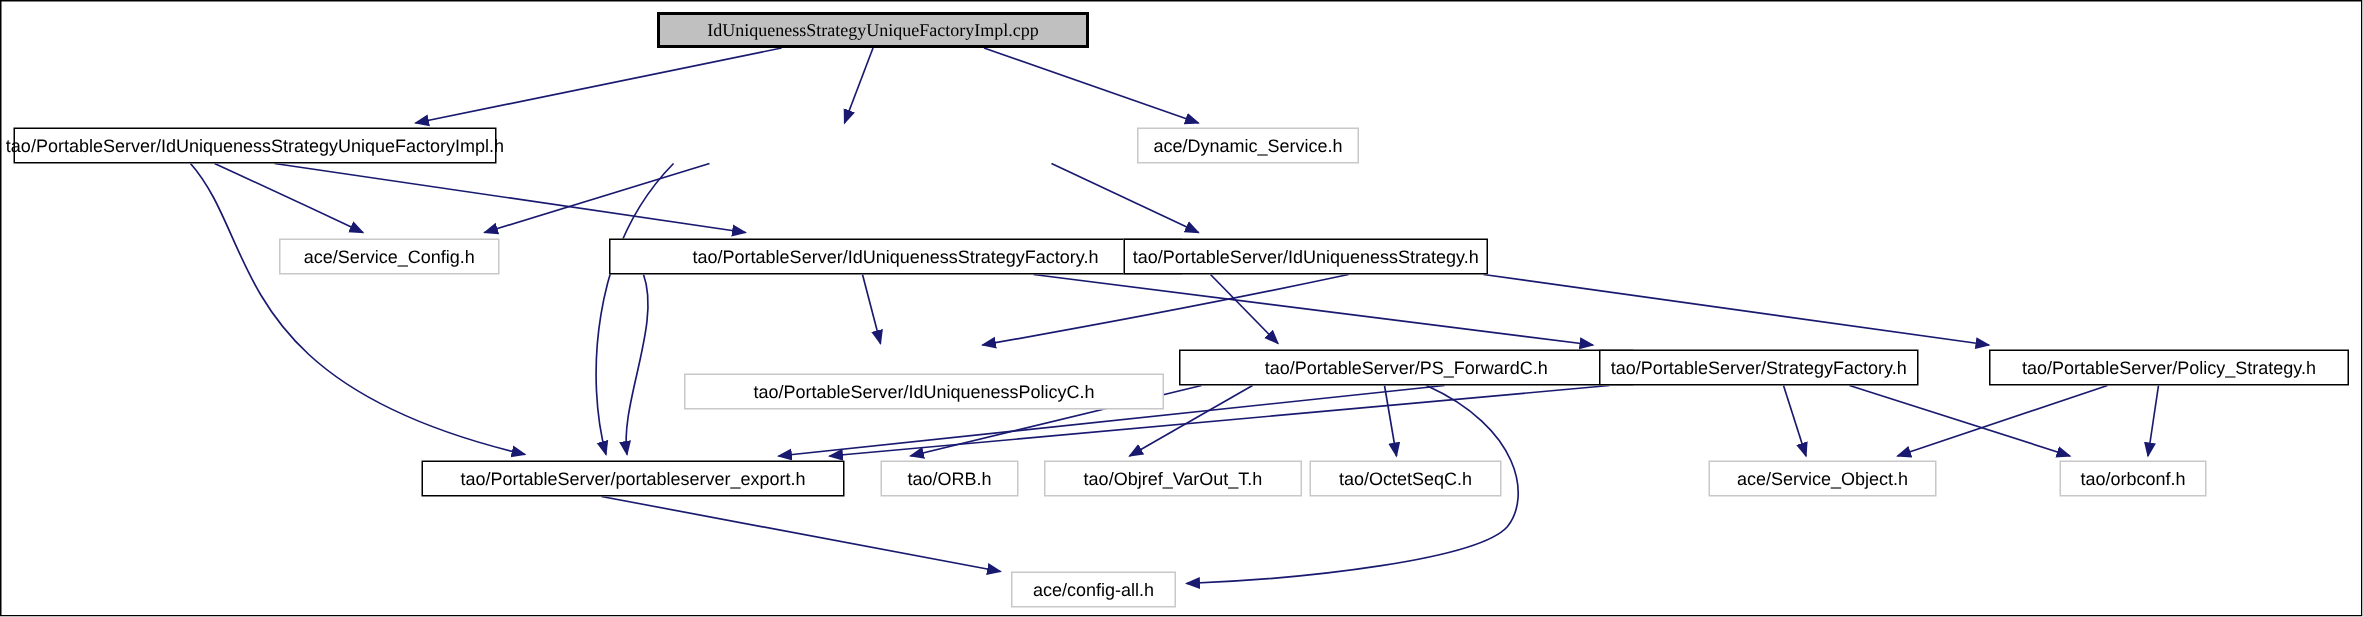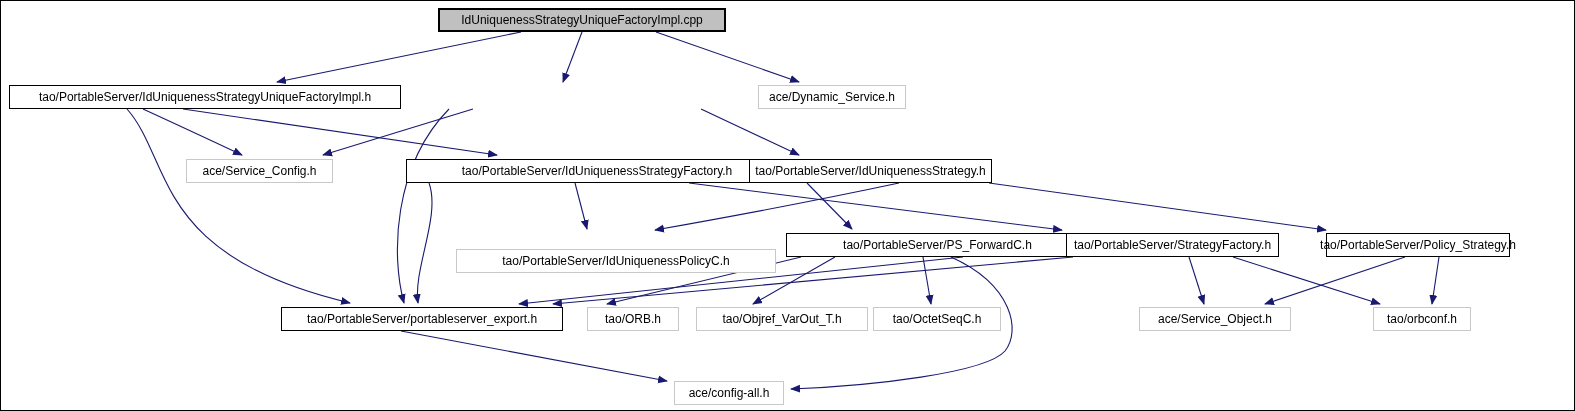--- a/index.html
+++ b/index.html
@@ -20,21 +20,21 @@
     border:1px solid #000;
     background:#ffffff;
     color:#000;
     font-size:12px;
     display:flex;align-items:center;justify-content:center;
     white-space:nowrap;
     z-index:2;
     cursor:pointer;
   }
   .node.leaf{border-color:#c8c8c8;}
-  .node.root{background:#c0c0c0;border-width:2px;}
+  .node.root{background:#c0c0c0;border-width:2px;font-family:Liberation Serif, serif;}
 </style>
 </head>
 <body>
 
 <div id="canvas">
 
   <svg id="edges" viewBox="0 0 1575 411" xmlns="http://www.w3.org/2000/svg">
     <defs>
       <marker id="arrow" markerWidth="11" markerHeight="9" refX="9" refY="4.5" orient="auto" markerUnits="userSpaceOnUse">
         <path d="M0,0.5 L10,4.5 L0,8.5 z" fill="#191970"></path>
@@ -73,31 +73,31 @@
 
       <path d="M1404,256 L1264,303" marker-end="url(#arrow)"></path>
       <path d="M1438,256 L1431,303" marker-end="url(#arrow)"></path>
 
       <path d="M400,330 L666,380" marker-end="url(#arrow)"></path>
     </g>
   </svg>
 
   <div class="node root" style="left:437px;top:7px;width:288px">IdUniquenessStrategyUniqueFactoryImpl.cpp</div>
 
-  <div class="node" style="left:8px;top:84px;width:392px">tao/PortableServer/IdUniquenessStrategyUniqueFactoryImpl.h</div>
+  <div class="node" style="left:8px;top:84px;width:322px">tao/PortableServer/IdUniquenessStrategyUniqueFactoryImpl.h</div>
   <div class="node leaf" style="left:757px;top:84px;width:148px">ace/Dynamic_Service.h</div>
 
   <div class="node leaf" style="left:185px;top:158px;width:147px">ace/Service_Config.h</div>
   <div class="node" style="left:405px;top:158px;width:382px">tao/PortableServer/IdUniquenessStrategyFactory.h</div>
   <div class="node" style="left:748px;top:158px;width:243px">tao/PortableServer/IdUniquenessStrategy.h</div>
 
   <div class="node leaf" style="left:455px;top:248px;width:320px">tao/PortableServer/IdUniquenessPolicyC.h</div>
   <div class="node" style="left:785px;top:232px;width:303px">tao/PortableServer/PS_ForwardC.h</div>
   <div class="node" style="left:1065px;top:232px;width:213px">tao/PortableServer/StrategyFactory.h</div>
-  <div class="node" style="left:1325px;top:232px;width:184px">tao/PortableServer/Policy_Strategy.h</div>
+  <div class="node" style="left:1325px;top:232px;width:240px">tao/PortableServer/Policy_Strategy.h</div>
 
   <div class="node" style="left:280px;top:306px;width:282px">tao/PortableServer/portableserver_export.h</div>
   <div class="node leaf" style="left:586px;top:306px;width:92px">tao/ORB.h</div>
   <div class="node leaf" style="left:695px;top:306px;width:172px">tao/Objref_VarOut_T.h</div>
   <div class="node leaf" style="left:872px;top:306px;width:128px">tao/OctetSeqC.h</div>
   <div class="node leaf" style="left:1138px;top:306px;width:152px">ace/Service_Object.h</div>
   <div class="node leaf" style="left:1372px;top:306px;width:98px">tao/orbconf.h</div>
 
   <div class="node leaf" style="left:673px;top:380px;width:110px">ace/config-all.h</div>
 

